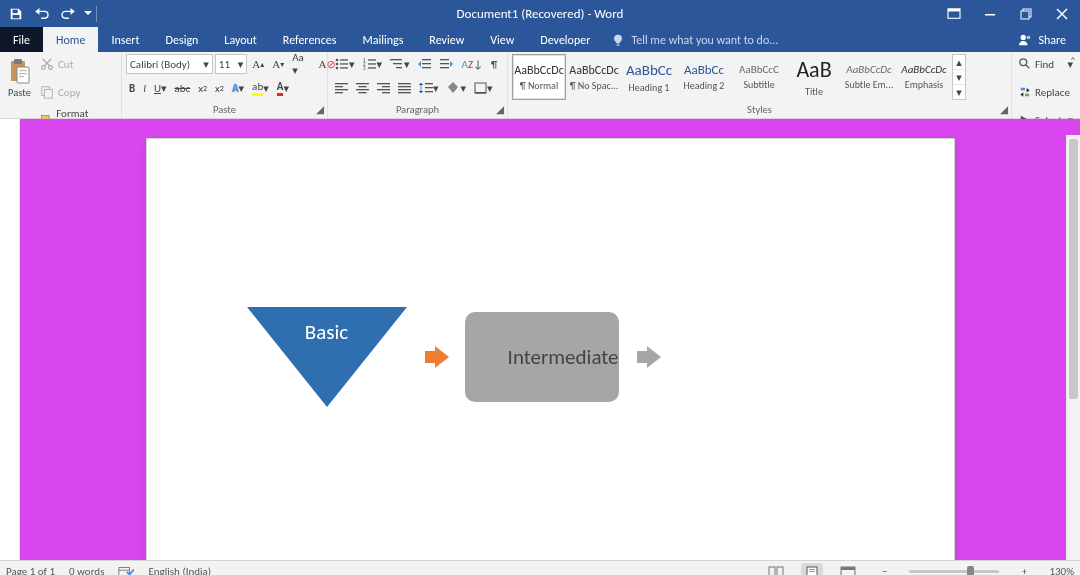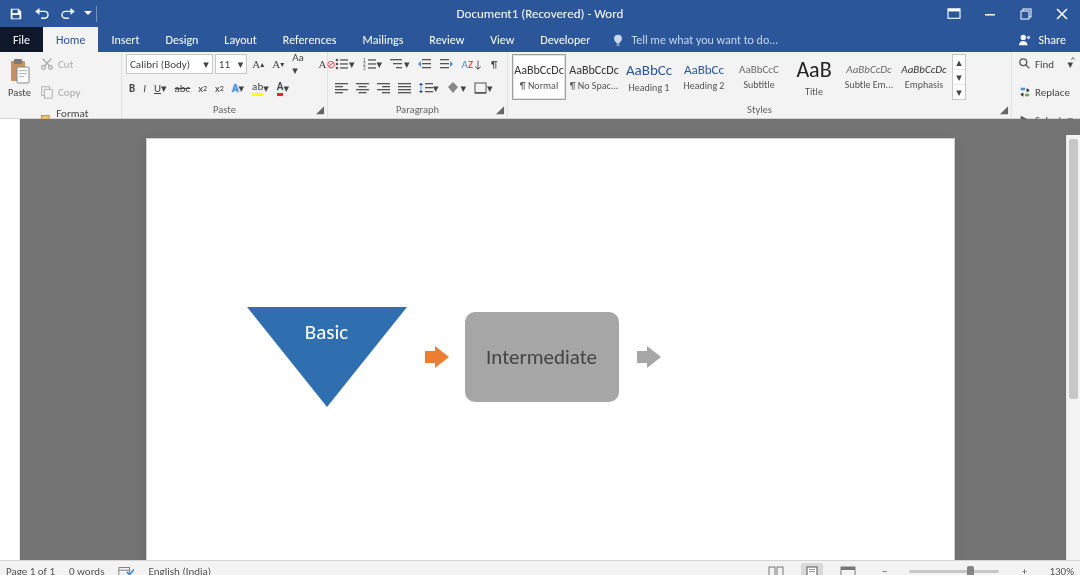--- a/index.html
+++ b/index.html
@@ -41,42 +41,42 @@
 .style-pane{display:flex;align-items:flex-start;padding:2px 0 0 2px}
 .style-scroll{width:14px;height:46px;border:1px solid #c7c7c7;background:#fff;display:flex;flex-direction:column}
 .style-scroll div{flex:1;display:flex;align-items:center;justify-content:center;border-bottom:1px solid #e6e6e6}
 .collapse{position:absolute;right:4px;top:2px;color:#666}
 
 
 .workpane{position:relative;background:#fff;height:441px;display:flex}
 .vruler{width:20px;background:#fff;border-right:1px solid #e7e7e7;position:relative}
 .hruler-wrap{position:absolute;left:20px;right:14px;top:0;height:16px;background:#fff;border-bottom:1px solid #e7e7e7}
 .hruler-corner{position:absolute;left:0;top:0;width:20px;height:16px;background:#f3f3f3;border-right:1px solid #e7e7e7;border-bottom:1px solid #e7e7e7;font-size:8px;color:#888;display:flex;align-items:center;justify-content:center}
-.doc-scroll{flex:1;overflow:hidden;background:#737373;padding-top:16px;position:relative}
+.doc-scroll{flex:1;overflow:hidden;background:#d946ef;padding-top:16px;position:relative}
 .page{width:807px;margin:4px auto 30px auto;background:#fff;box-shadow:0 0 0 1px #d0d0d0,0 3px 10px rgba(0,0,0,.12);height:640px;position:relative}
 .scroll-v{position:absolute;right:0;top:16px;bottom:0;width:14px;background:#f3f3f3;border-left:1px solid #e7e7e7}
 .scroll-v .thumb{position:absolute;left:2px;right:2px;background:#c7c7c7;border-radius:2px}
 
 
 .hruler{position:absolute;inset:0;display:flex;align-items:center}
 .hruler .margin{background:#e9e9e9;height:100%}
 .hruler .inner{flex:1;height:100%;position:relative;background:#fff;overflow:hidden}
 .hruler .ticks{position:absolute;left:0;right:0;top:0;bottom:0;font-size:8px;color:#7a7a7a}
 .indent-marker{position:absolute;top:2px;width:8px;height:10px}
 
 
 .shapes{position:absolute;left:100px;top:168px;display:flex;align-items:center;gap:18px}
 .triangle{width:0;height:0;border-left:80px solid transparent;border-right:80px solid transparent;border-top:100px solid #2f6fb0;position:relative}
 .triangle span{position:absolute;left:-80px;top:-88px;width:160px;text-align:center;color:#fff;font-family:Calibri;font-size:21px}
 .arrow{position:relative;width:22px;height:22px}
 .arrow::before{content:"";position:absolute;left:0;top:5px;width:10px;height:12px}
 .arrow::after{content:"";position:absolute;left:10px;top:0;width:0;height:0;border-top:11px solid transparent;border-bottom:11px solid transparent}
 .arrow.orange::before{background:#ed7d31}.arrow.orange::after{border-left:14px solid #ed7d31}
 .arrow.gray::before{background:#a6a6a6}.arrow.gray::after{border-left:14px solid #a6a6a6}
-.roundbox{width:154px;height:90px;border-radius:10px;display:flex;align-items:center;justify-content:center;font-family:Calibri;font-size:21px;color:#fff}
+.roundbox{width:154px;height:90px;border-radius:10px;display:flex;align-items:center;justify-content:flex-end;font-family:Calibri;font-size:21px;color:#fff}
 .roundbox.gray{background:#a6a6a6;color:#444}
 .roundbox.gold{background:#ffc000}
 
 
 .statusbar{height:22px;background:#f3f3f3;border-top:1px solid #d4d4d4;display:flex;align-items:center;font-size:11px;color:#555;padding:0 6px;gap:14px}
 .statusbar .spacer{flex:1}
 .view-btn{width:22px;height:18px;display:flex;align-items:center;justify-content:center;border-radius:2px;cursor:pointer}
 .zoom-slider{width:90px;height:3px;background:#c7c7c7;position:relative;border-radius:2px}
 .zoom-slider .thumb{position:absolute;top:-4px;width:7px;height:11px;background:#858585;border-radius:2px}
 

